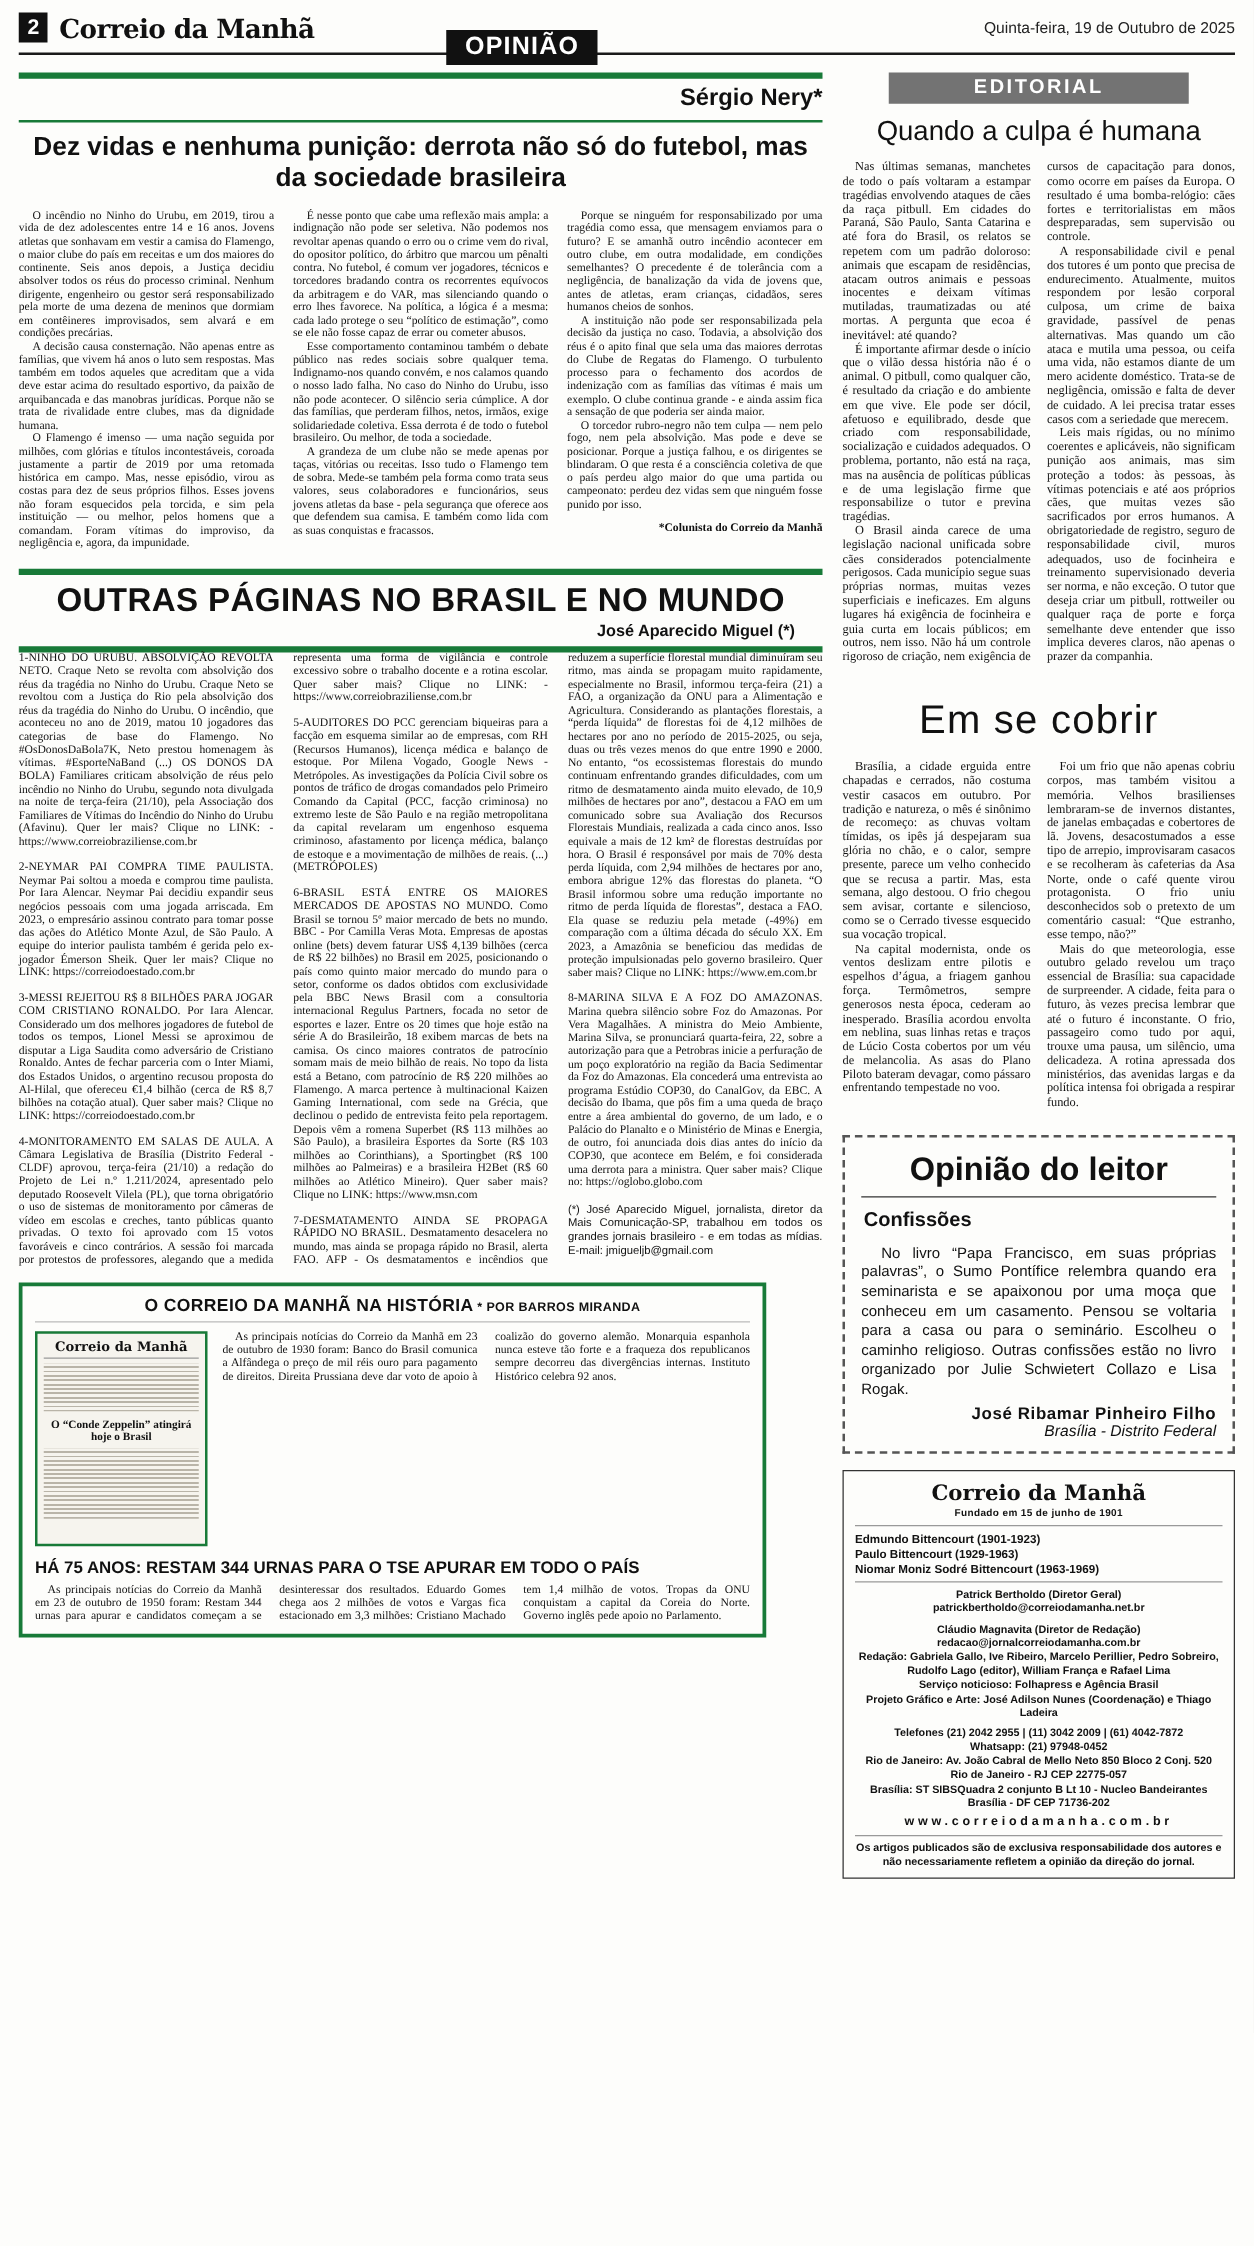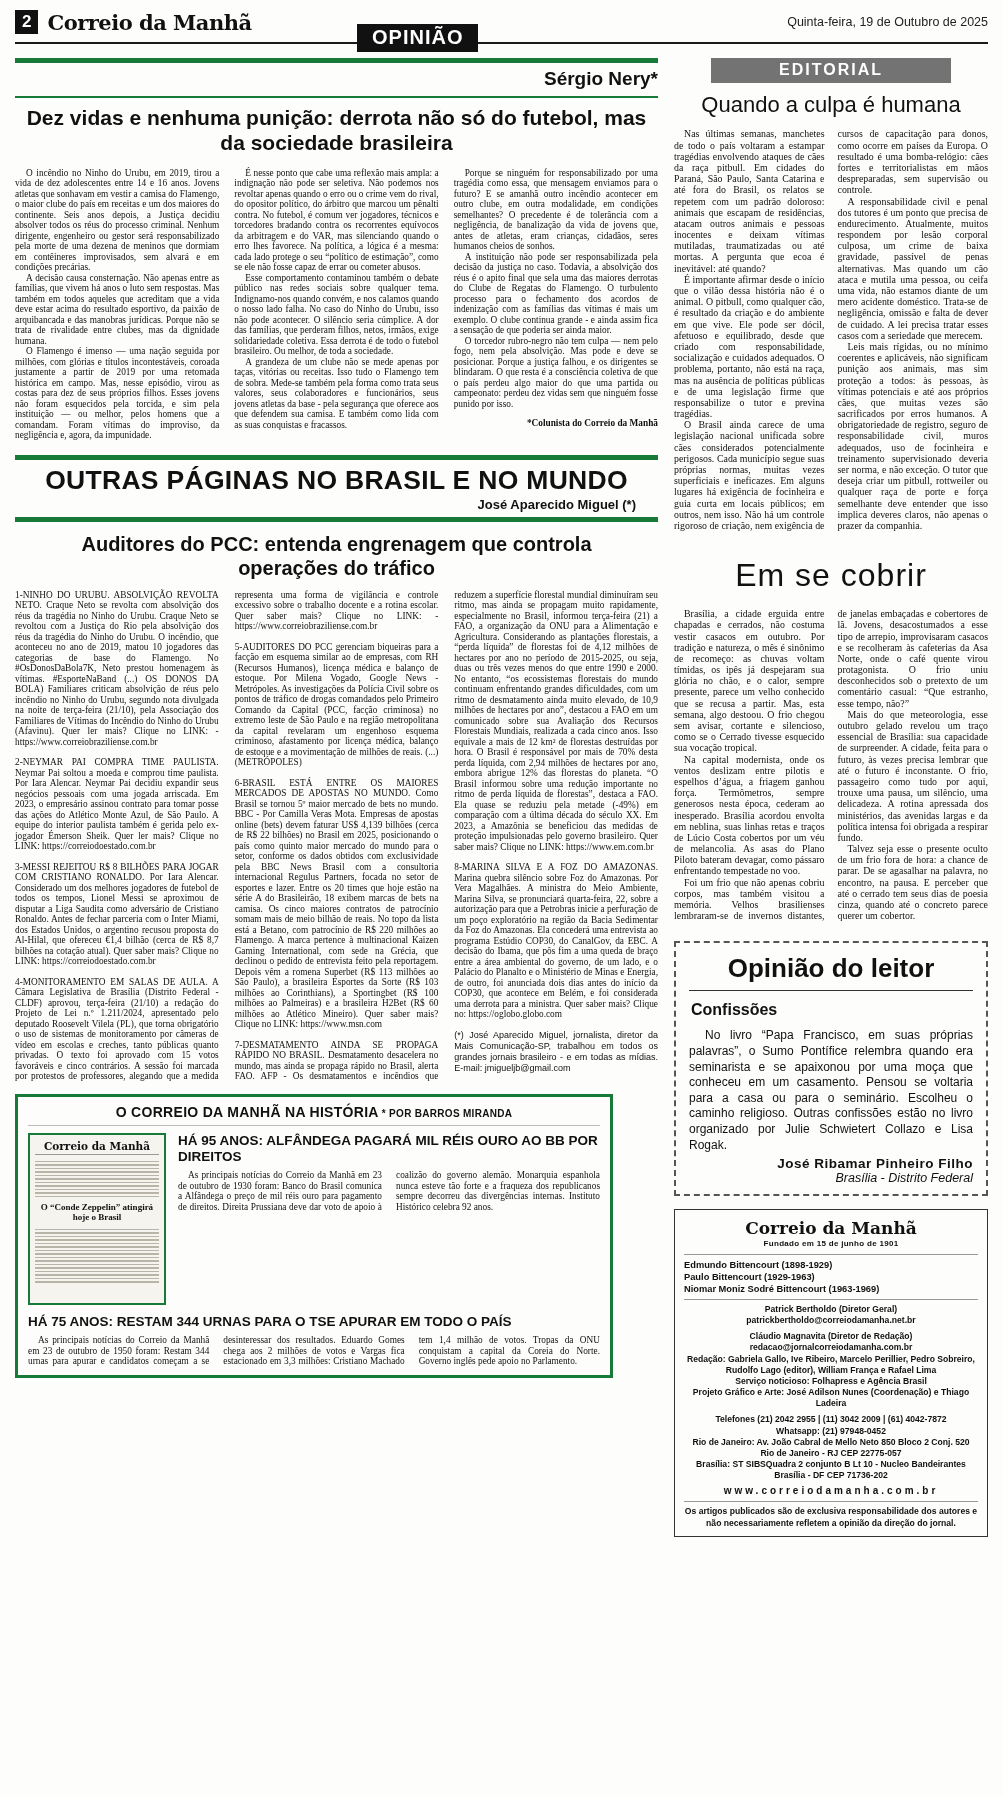--- a/index.html
+++ b/index.html
@@ -142,21 +142,20 @@
         <p>O torcedor rubro-negro não tem culpa — nem pelo fogo, nem pela absolvição. Mas pode e deve se posicionar. Porque a justiça falhou, e os dirigentes se blindaram. O que resta é a consciência coletiva de que o país perdeu algo maior do que uma partida ou campeonato: perdeu dez vidas sem que ninguém fosse punido por isso.</p>
         <div class="colophon">*Colunista do Correio da Manhã</div>
       </div>
     </div>
 
     <div class="outras">
       <div class="greenbar"></div>
       <div class="outras-title">OUTRAS PÁGINAS NO BRASIL E NO MUNDO</div>
       <div class="outras-byline">José Aparecido Miguel (*)</div>
       <div class="greenbar"></div>
-      <div class="outras-subhead">Auditores do PCC: entenda engrenagem que controla operações do tráfico</div>
       <div class="items-cols">
         <p><span class="item-lead">1-Ninho do Urubu. Absolvição revolta Neto.</span><span> Craque Neto se revolta com absolvição dos réus da tragédia no Ninho do Urubu. Craque Neto se revoltou com a Justiça do Rio pela absolvição dos réus da tragédia do Ninho do Urubu. O incêndio, que aconteceu no ano de 2019, matou 10 jogadores das categorias de base do Flamengo. No #OsDonosDaBola7K, Neto prestou homenagem às vítimas. #EsporteNaBand (...) OS DONOS DA BOLA) Familiares criticam absolvição de réus pelo incêndio no Ninho do Urubu, segundo nota divulgada na noite de terça-feira (21/10), pela Associação dos Familiares de Vítimas do Incêndio do Ninho do Urubu (Afavinu). Quer ler mais? Clique no LINK: - https://www.correiobraziliense.com.br</span></p>
         <p><span class="item-lead">2-Neymar Pai compra time paulista.</span><span> Neymar Pai soltou a moeda e comprou time paulista. Por Iara Alencar. Neymar Pai decidiu expandir seus negócios pessoais com uma jogada arriscada. Em 2023, o empresário assinou contrato para tomar posse das ações do Atlético Monte Azul, de São Paulo. A equipe do interior paulista também é gerida pelo ex-jogador Émerson Sheik. Quer ler mais? Clique no LINK: https://correiodoestado.com.br</span></p>
         <p><span class="item-lead">3-Messi rejeitou R$ 8 bilhões para jogar com Cristiano Ronaldo.</span><span> Por Iara Alencar. Considerado um dos melhores jogadores de futebol de todos os tempos, Lionel Messi se aproximou de disputar a Liga Saudita como adversário de Cristiano Ronaldo. Antes de fechar parceria com o Inter Miami, dos Estados Unidos, o argentino recusou proposta do Al-Hilal, que ofereceu €1,4 bilhão (cerca de R$ 8,7 bilhões na cotação atual). Quer saber mais? Clique no LINK: https://correiodoestado.com.br</span></p>
         <p><span class="item-lead">4-Monitoramento em salas de aula.</span><span> A Câmara Legislativa de Brasília (Distrito Federal - CLDF) aprovou, terça-feira (21/10) a redação do Projeto de Lei n.º 1.211/2024, apresentado pelo deputado Roosevelt Vilela (PL), que torna obrigatório o uso de sistemas de monitoramento por câmeras de vídeo em escolas e creches, tanto públicas quanto privadas. O texto foi aprovado com 15 votos favoráveis e cinco contrários. A sessão foi marcada por protestos de professores, alegando que a medida representa uma forma de vigilância e controle excessivo sobre o trabalho docente e a rotina escolar. Quer saber mais? Clique no LINK: - https://www.correiobraziliense.com.br</span></p>
         <p><span class="item-lead">5-Auditores do PCC</span><span> gerenciam biqueiras para a facção em esquema similar ao de empresas, com RH (Recursos Humanos), licença médica e balanço de estoque. Por Milena Vogado, Google News - Metrópoles. As investigações da Polícia Civil sobre os pontos de tráfico de drogas comandados pelo Primeiro Comando da Capital (PCC, facção criminosa) no extremo leste de São Paulo e na região metropolitana da capital revelaram um engenhoso esquema criminoso, afastamento por licença médica, balanço de estoque e a movimentação de milhões de reais. (...) (METRÓPOLES)</span></p>
         <p><span class="item-lead">6-Brasil está entre os maiores mercados de apostas no mundo.</span><span> Como Brasil se tornou 5º maior mercado de bets no mundo. BBC - Por Camilla Veras Mota. Empresas de apostas online (bets) devem faturar US$ 4,139 bilhões (cerca de R$ 22 bilhões) no Brasil em 2025, posicionando o país como quinto maior mercado do mundo para o setor, conforme os dados obtidos com exclusividade pela BBC News Brasil com a consultoria internacional Regulus Partners, focada no setor de esportes e lazer. Entre os 20 times que hoje estão na série A do Brasileirão, 18 exibem marcas de bets na camisa. Os cinco maiores contratos de patrocínio somam mais de meio bilhão de reais. No topo da lista está a Betano, com patrocínio de R$ 220 milhões ao Flamengo. A marca pertence à multinacional Kaizen Gaming International, com sede na Grécia, que declinou o pedido de entrevista feito pela reportagem. Depois vêm a romena Superbet (R$ 113 milhões ao São Paulo), a brasileira Esportes da Sorte (R$ 103 milhões ao Corinthians), a Sportingbet (R$ 100 milhões ao Palmeiras) e a brasileira H2Bet (R$ 60 milhões ao Atlético Mineiro). Quer saber mais? Clique no LINK: https://www.msn.com</span></p>
         <p><span class="item-lead">7-Desmatamento ainda se propaga rápido no Brasil.</span><span> Desmatamento desacelera no mundo, mas ainda se propaga rápido no Brasil, alerta FAO. AFP - Os desmatamentos e incêndios que reduzem a superfície florestal mundial diminuíram seu ritmo, mas ainda se propagam muito rapidamente, especialmente no Brasil, informou terça-feira (21) a FAO, a organização da ONU para a Alimentação e Agricultura. Considerando as plantações florestais, a “perda líquida” de florestas foi de 4,12 milhões de hectares por ano no período de 2015-2025, ou seja, duas ou três vezes menos do que entre 1990 e 2000. No entanto, “os ecossistemas florestais do mundo continuam enfrentando grandes dificuldades, com um ritmo de desmatamento ainda muito elevado, de 10,9 milhões de hectares por ano”, destacou a FAO em um comunicado sobre sua Avaliação dos Recursos Florestais Mundiais, realizada a cada cinco anos. Isso equivale a mais de 12 km² de florestas destruídas por hora. O Brasil é responsável por mais de 70% desta perda líquida, com 2,94 milhões de hectares por ano, embora abrigue 12% das florestas do planeta. “O Brasil informou sobre uma redução importante no ritmo de perda líquida de florestas”, destaca a FAO. Ela quase se reduziu pela metade (-49%) em comparação com a última década do século XX. Em 2023, a Amazônia se beneficiou das medidas de proteção impulsionadas pelo governo brasileiro. Quer saber mais? Clique no LINK: https://www.em.com.br</span></p>
         <p><span class="item-lead">8-Marina Silva e a Foz do Amazonas.</span><span> Marina quebra silêncio sobre Foz do Amazonas. Por Vera Magalhães. A ministra do Meio Ambiente, Marina Silva, se pronunciará quarta-feira, 22, sobre a autorização para que a Petrobras inicie a perfuração de um poço exploratório na região da Bacia Sedimentar da Foz do Amazonas. Ela concederá uma entrevista ao programa Estúdio COP30, do CanalGov, da EBC. A decisão do Ibama, que pôs fim a uma queda de braço entre a área ambiental do governo, de um lado, e o Palácio do Planalto e o Ministério de Minas e Energia, de outro, foi anunciada dois dias antes do início da COP30, que acontece em Belém, e foi considerada uma derrota para a ministra. Quer saber mais? Clique no: https://oglobo.globo.com</span></p>
         <div class="outras-footnote">(*) José Aparecido Miguel, jornalista, diretor da Mais Comunicação-SP, trabalhou em todos os grandes jornais brasileiro - e em todas as mídias. E-mail: jmigueljb@gmail.com</div>
@@ -168,21 +167,20 @@
         <span>O CORREIO DA MANHÃ NA HISTÓRIA</span><span class="credit"> * POR BARROS MIRANDA</span>
       </div>
       <div class="historia-row">
         <div class="hist-thumb">
           <div class="thumb-name">Correio da Manhã</div>
           <div class="thumb-lines"></div>
           <div class="thumb-headline">O “Conde Zeppelin” atingirá hoje o Brasil</div>
           <div class="thumb-lines tall"></div>
         </div>
         <div class="hist-story">
-          <div class="hist-head">HÁ 95 ANOS: ALFÂNDEGA PAGARÁ MIL RÉIS OURO AO BB POR DIREITOS</div>
           <div class="hist-body2">
             <p>As principais notícias do Correio da Manhã em 23 de outubro de 1930 foram: Banco do Brasil comunica a Alfândega o preço de mil réis ouro para pagamento de direitos. Direita Prussiana deve dar voto de apoio à coalizão do governo alemão. Monarquia espanhola nunca esteve tão forte e a fraqueza dos republicanos sempre decorreu das divergências internas. Instituto Histórico celebra 92 anos.</p>
           </div>
         </div>
       </div>
       <div class="hist-story hist-story-b">
         <div class="hist-head">HÁ 75 ANOS: RESTAM 344 URNAS PARA O TSE APURAR EM TODO O PAÍS</div>
         <div class="hist-body3">
           <p>As principais notícias do Correio da Manhã em 23 de outubro de 1950 foram: Restam 344 urnas para apurar e candidatos começam a se desinteressar dos resultados. Eduardo Gomes chega aos 2 milhões de votos e Vargas fica estacionado em 3,3 milhões: Cristiano Machado tem 1,4 milhão de votos. Tropas da ONU conquistam a capital da Coreia do Norte. Governo inglês pede apoio no Parlamento.</p>
         </div>
@@ -204,37 +202,36 @@
       </div>
     </div>
 
     <div>
       <div class="cobrir-title">Em se cobrir</div>
       <div class="body-cols2">
         <p>Brasília, a cidade erguida entre chapadas e cerrados, não costuma vestir casacos em outubro. Por tradição e natureza, o mês é sinônimo de recomeço: as chuvas voltam tímidas, os ipês já despejaram sua glória no chão, e o calor, sempre presente, parece um velho conhecido que se recusa a partir. Mas, esta semana, algo destoou. O frio chegou sem avisar, cortante e silencioso, como se o Cerrado tivesse esquecido sua vocação tropical.</p>
         <p>Na capital modernista, onde os ventos deslizam entre pilotis e espelhos d’água, a friagem ganhou força. Termômetros, sempre generosos nesta época, cederam ao inesperado. Brasília acordou envolta em neblina, suas linhas retas e traços de Lúcio Costa cobertos por um véu de melancolia. As asas do Plano Piloto bateram devagar, como pássaro enfrentando tempestade no voo.</p>
         <p>Foi um frio que não apenas cobriu corpos, mas também visitou a memória. Velhos brasilienses lembraram-se de invernos distantes, de janelas embaçadas e cobertores de lã. Jovens, desacostumados a esse tipo de arrepio, improvisaram casacos e se recolheram às cafeterias da Asa Norte, onde o café quente virou protagonista. O frio uniu desconhecidos sob o pretexto de um comentário casual: “Que estranho, esse tempo, não?”</p>
         <p>Mais do que meteorologia, esse outubro gelado revelou um traço essencial de Brasília: sua capacidade de surpreender. A cidade, feita para o futuro, às vezes precisa lembrar que até o futuro é inconstante. O frio, passageiro como tudo por aqui, trouxe uma pausa, um silêncio, uma delicadeza. A rotina apressada dos ministérios, das avenidas largas e da política intensa foi obrigada a respirar fundo.</p>
-        <p>Talvez seja esse o presente oculto de um frio fora de hora: a chance de parar. De se agasalhar na palavra, no encontro, na pausa. E perceber que até o cerrado tem seus dias de poesia cinza, quando até o concreto parece querer um cobertor.</p>
       </div>
     </div>
 
     <div class="leitor">
       <div class="leitor-title">Opinião do leitor</div>
       <div class="leitor-sub">Confissões</div>
       <div class="leitor-body">No livro “Papa Francisco, em suas próprias palavras”, o Sumo Pontífice relembra quando era seminarista e se apaixonou por uma moça que conheceu em um casamento. Pensou se voltaria para a casa ou para o seminário. Escolheu o caminho religioso. Outras confissões estão no livro organizado por Julie Schwietert Collazo e Lisa Rogak.</div>
       <div class="leitor-sign">José Ribamar Pinheiro Filho</div>
       <div class="leitor-place">Brasília - Distrito Federal</div>
     </div>
 
     <div class="masthead">
       <div class="mast-logo">Correio da Manhã</div>
       <div class="mast-founded">Fundado em 15 de junho de 1901</div>
       <div class="mast-founders">
-        <div>Edmundo Bittencourt (1898-1929)</div>
+        <div>Edmundo Bittencourt (1901-1923)</div>
         <div>Paulo Bittencourt (1929-1963)</div>
         <div>Niomar Moniz Sodré Bittencourt (1963-1969)</div>
       </div>
       <div class="mast-sep"></div>
       <div class="mast-center">Patrick Bertholdo (Diretor Geral)</div>
       <div class="mast-center">patrickbertholdo@correiodamanha.net.br</div>
       <div class="mast-center mast-block">Cláudio Magnavita (Diretor de Redação)</div>
       <div class="mast-center">redacao@jornalcorreiodamanha.com.br</div>
       <div class="mast-center">Redação: Gabriela Gallo, Ive Ribeiro, Marcelo Perillier, Pedro Sobreiro, Rudolfo Lago (editor), William França e Rafael Lima</div>
       <div class="mast-center">Serviço noticioso: Folhapress e Agência Brasil</div>

